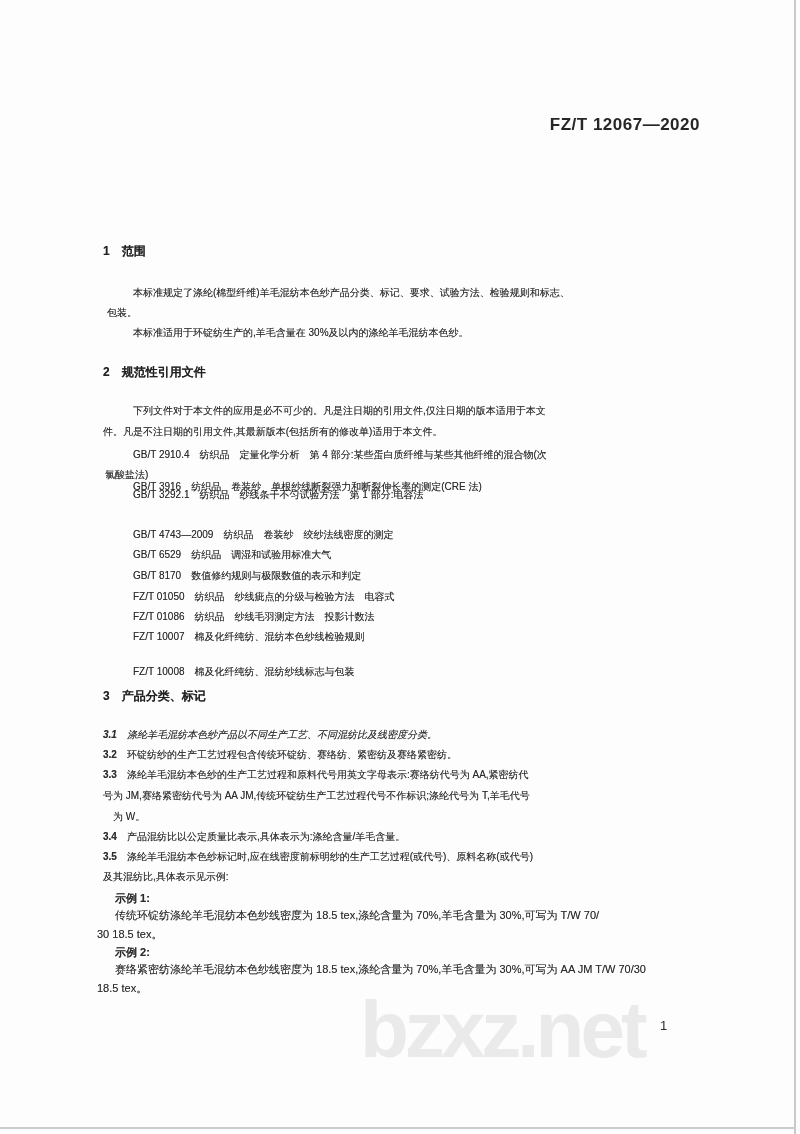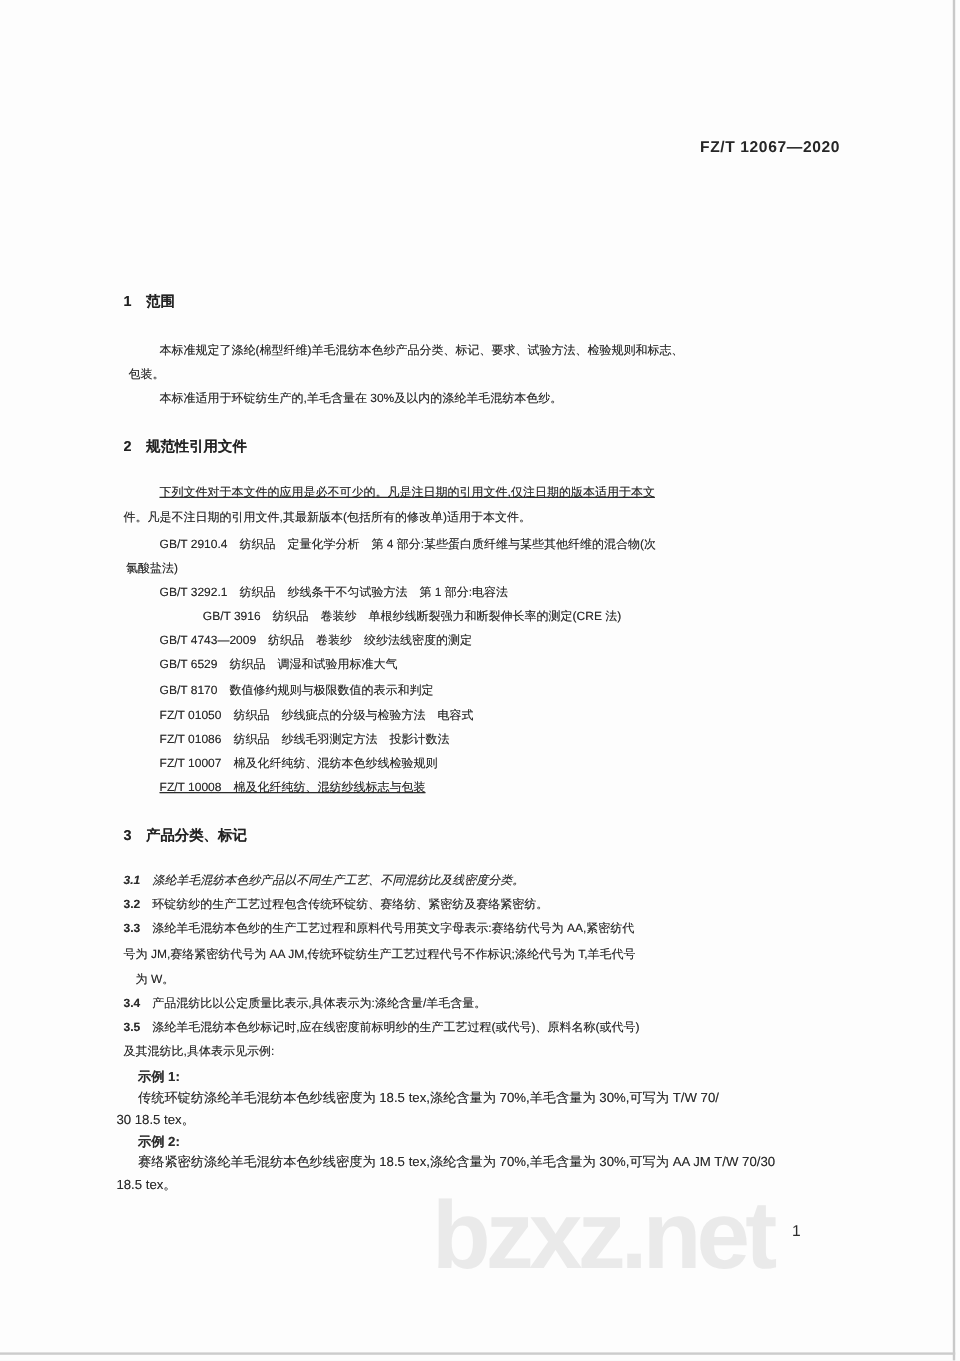--- a/index.html
+++ b/index.html
@@ -19,21 +19,21 @@
     font-weight:bold;
     letter-spacing:-4px;
     color:#eaeaea;
     user-select:none;
   }
   .header-code{
     position:absolute;
     left:0;top:115px;
     width:700px;
     text-align:right;
-    font-size:13px;
+    font-size:17px;
     font-weight:bold;
     letter-spacing:.5px;
     color:#262626;
   }
   .doc-title{
     position:absolute;
     left:103px;top:181px;
     width:597px;
     margin:0;
     text-align:center;
@@ -84,33 +84,33 @@
 
 <div class="page">
   <div class="watermark">bzxz.net</div>
   <div class="header-code">FZ/T 12067—2020</div>
   <div id="text-layer">
       <div class="line heading" style="left: 103px; top: 245px;">1　范围</div>
       <div class="line body" style="left: 133px; top: 287px;">本标准规定了涤纶(棉型纤维)羊毛混纺本色纱产品分类、标记、要求、试验方法、检验规则和标志、</div>
       <div class="line body" style="left: 107px; top: 307px;">包装。</div>
       <div class="line body" style="left: 133px; top: 327px;">本标准适用于环锭纺生产的,羊毛含量在 30%及以内的涤纶羊毛混纺本色纱。</div>
       <div class="line heading" style="left: 103px; top: 366px;">2　规范性引用文件</div>
-      <div class="line body" style="left: 133px; top: 405px; text-decoration: underline;">下列文件对于本文件的应用是必不可少的。凡是注日期的引用文件,仅注日期的版本适用于本文</div>
+      <div class="line body" style="left: 133px; top: 405px;">下列文件对于本文件的应用是必不可少的。凡是注日期的引用文件,仅注日期的版本适用于本文</div>
       <div class="line body" style="left: 103px; top: 426px;">件。凡是不注日期的引用文件,其最新版本(包括所有的修改单)适用于本文件。</div>
       <div class="line body" style="left: 133px; top: 449px;">GB/T 2910.4　纺织品　定量化学分析　第 4 部分:某些蛋白质纤维与某些其他纤维的混合物(次</div>
       <div class="line body" style="left: 105px; top: 469px;">氯酸盐法)</div>
       <div class="line body" style="left: 133px; top: 489px;">GB/T 3292.1　纺织品　纱线条干不匀试验方法　第 1 部分:电容法</div>
-      <div class="line body" style="left: 133px; top: 509px; margin-left: 36px;">GB/T 3916　纺织品　卷装纱　单根纱线断裂强力和断裂伸长率的测定(CRE 法)</div>
+      <div class="line body" style="left: 133px; top: 481px;">GB/T 3916　纺织品　卷装纱　单根纱线断裂强力和断裂伸长率的测定(CRE 法)</div>
       <div class="line body" style="left: 133px; top: 529px;">GB/T 4743—2009　纺织品　卷装纱　绞纱法线密度的测定</div>
       <div class="line body" style="left: 133px; top: 549px;">GB/T 6529　纺织品　调湿和试验用标准大气</div>
       <div class="line body" style="left: 133px; top: 570px;">GB/T 8170　数值修约规则与极限数值的表示和判定</div>
       <div class="line body" style="left: 133px; top: 591px;">FZ/T 01050　纺织品　纱线疵点的分级与检验方法　电容式</div>
       <div class="line body" style="left: 133px; top: 611px;">FZ/T 01086　纺织品　纱线毛羽测定方法　投影计数法</div>
       <div class="line body" style="left: 133px; top: 631px;">FZ/T 10007　棉及化纤纯纺、混纺本色纱线检验规则</div>
-      <div class="line body" style="left: 133px; top: 651px; text-decoration: underline;">FZ/T 10008　棉及化纤纯纺、混纺纱线标志与包装</div>
+      <div class="line body" style="left: 133px; top: 666px;">FZ/T 10008　棉及化纤纯纺、混纺纱线标志与包装</div>
       <div class="line heading" style="left: 103px; top: 690px;">3　产品分类、标记</div>
       <div class="line clause" style="left: 103px; top: 729px; font-style: italic;"><b>3.1</b>　涤纶羊毛混纺本色纱产品以不同生产工艺、不同混纺比及线密度分类。</div>
       <div class="line clause" style="left: 103px; top: 749px;"><b>3.2</b>　环锭纺纱的生产工艺过程包含传统环锭纺、赛络纺、紧密纺及赛络紧密纺。</div>
       <div class="line clause" style="left: 103px; top: 769px;"><b>3.3</b>　涤纶羊毛混纺本色纱的生产工艺过程和原料代号用英文字母表示:赛络纺代号为 AA,紧密纺代</div>
       <div class="line body" style="left: 103px; top: 790px;">号为 JM,赛络紧密纺代号为 AA JM,传统环锭纺生产工艺过程代号不作标识;涤纶代号为 T,羊毛代号</div>
       <div class="line body" style="left: 113px; top: 811px;">为 W。</div>
       <div class="line clause" style="left: 103px; top: 831px;"><b>3.4</b>　产品混纺比以公定质量比表示,具体表示为:涤纶含量/羊毛含量。</div>
       <div class="line clause" style="left: 103px; top: 851px;"><b>3.5</b>　涤纶羊毛混纺本色纱标记时,应在线密度前标明纱的生产工艺过程(或代号)、原料名称(或代号)</div>
       <div class="line body" style="left: 103px; top: 871px;">及其混纺比,具体表示见示例:</div>
       <div class="line example example-label" style="left: 115px; top: 892px;">示例 1:</div>

